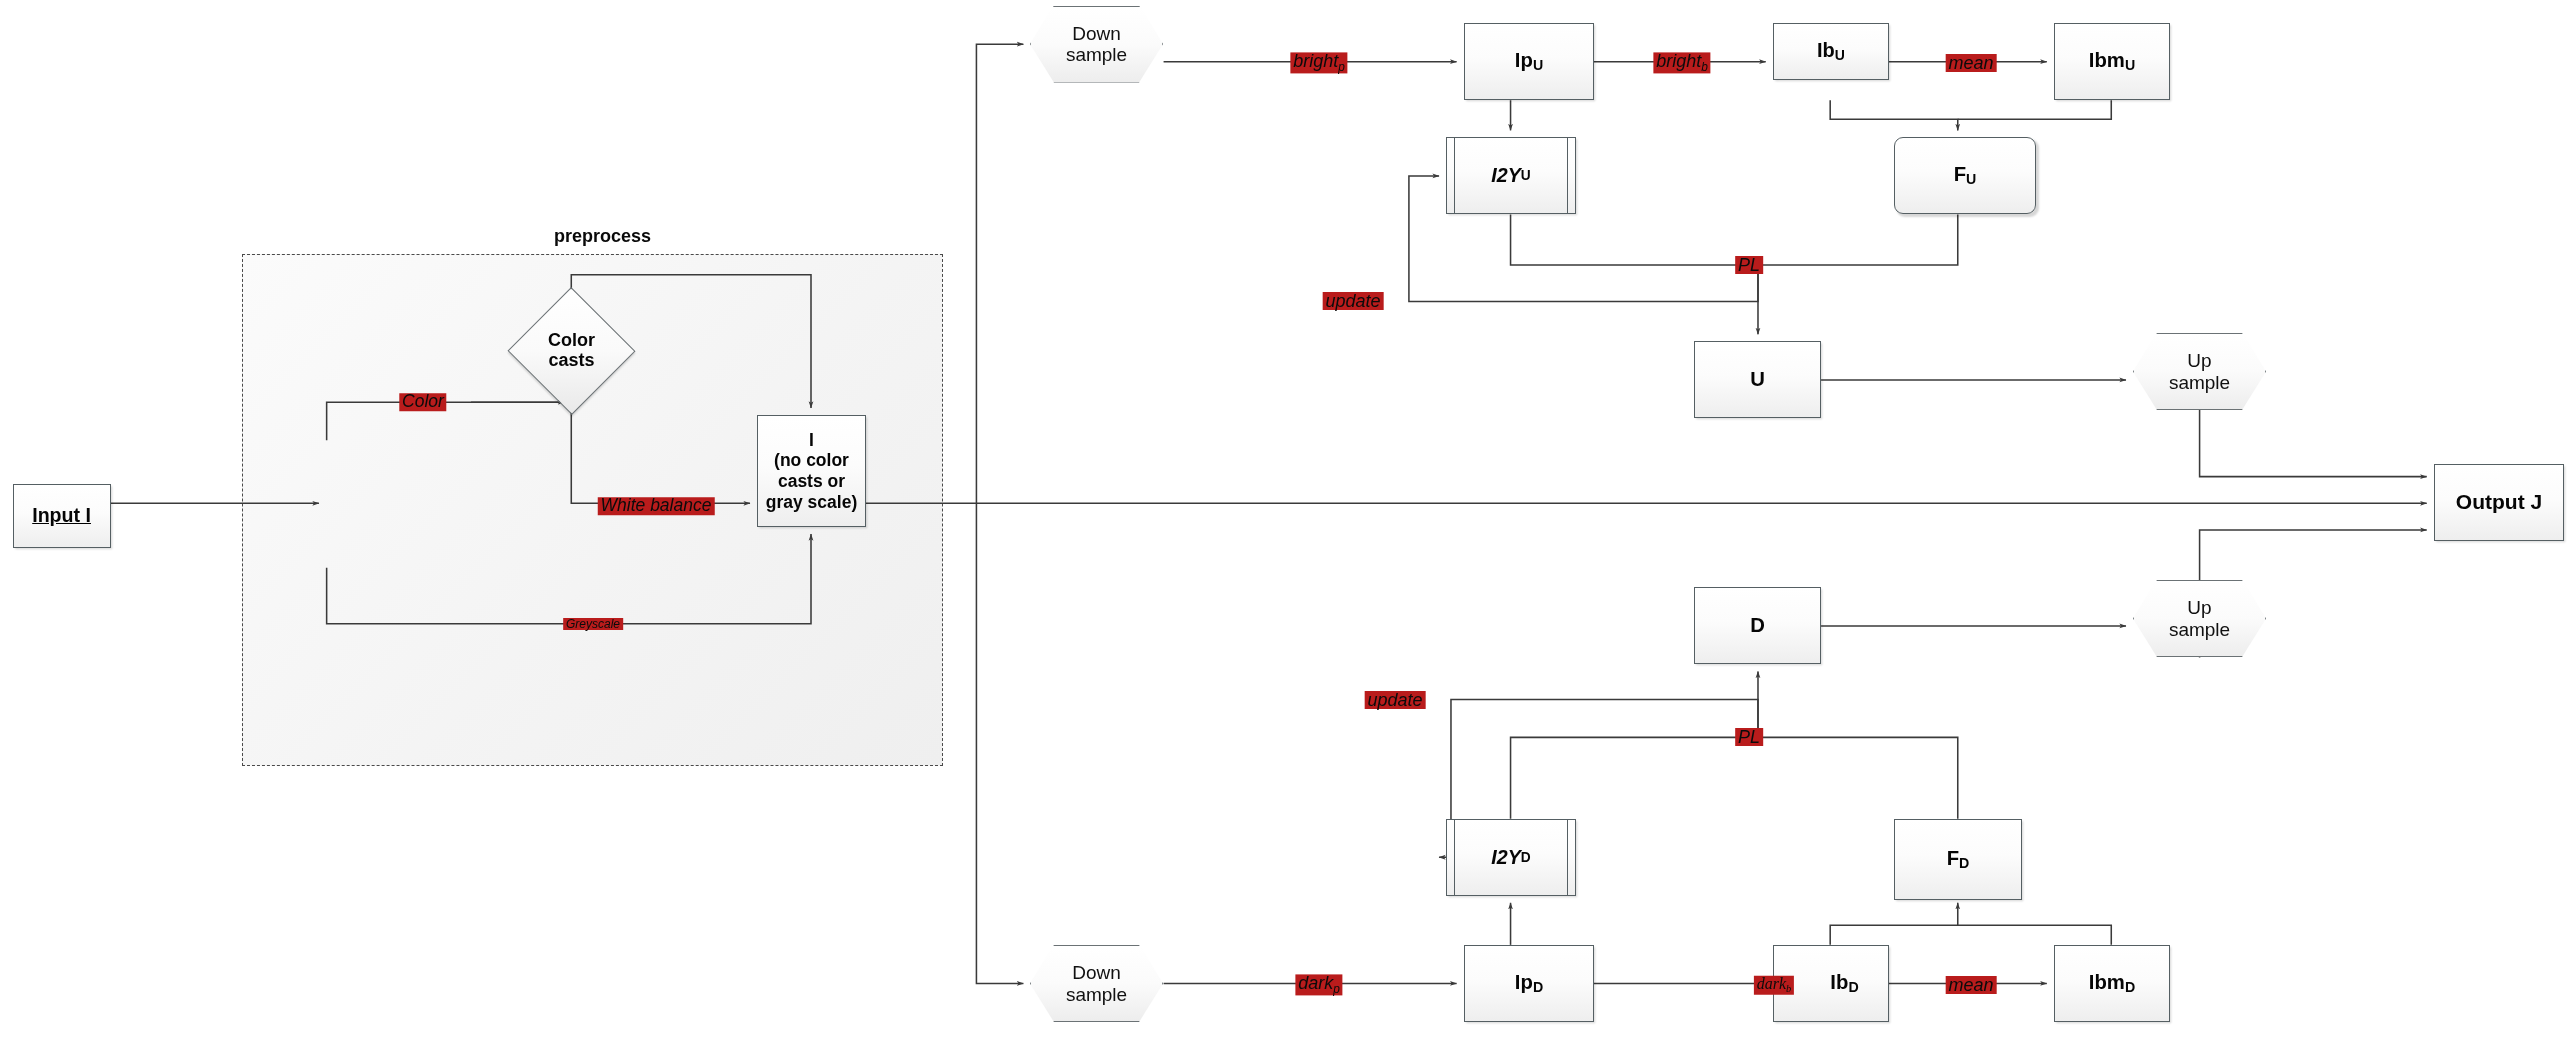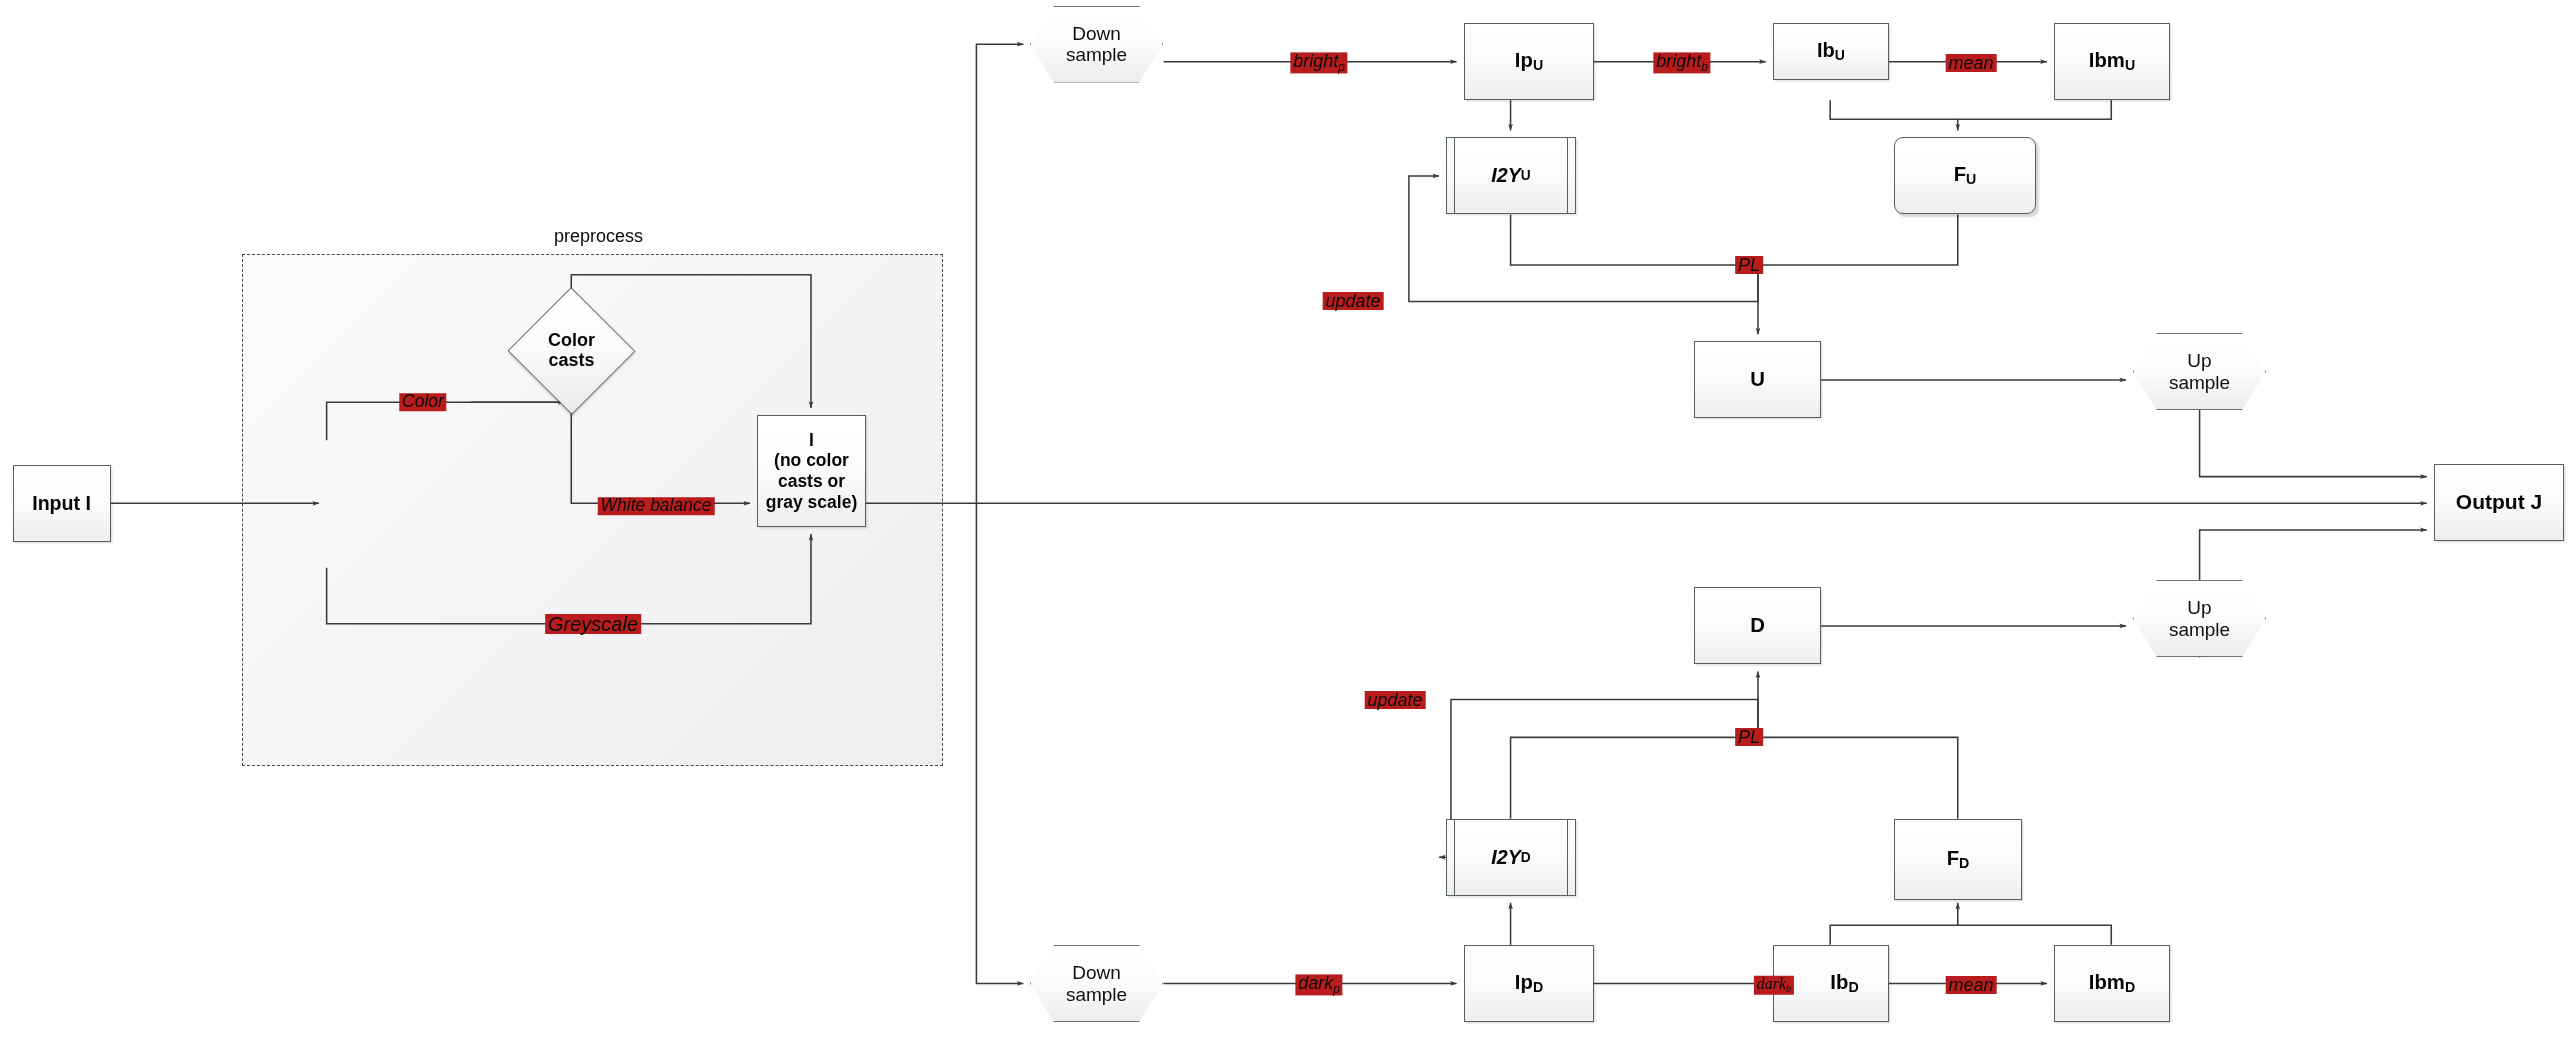--- a/index.html
+++ b/index.html
@@ -48,21 +48,21 @@
     border:1.1px solid #6b7275;
     clip-path:polygon(18% 0,82% 0,100% 50%,82% 100%,18% 100%,0 50%);
     filter:drop-shadow(1.4px 2.1px 1.4px rgba(0,0,0,0.15));
   }
   .hex .lbl{position:absolute;inset:0;display:flex;align-items:center;justify-content:center;
     color:#111;line-height:1.12;text-align:center;white-space:pre-line;}
 
   
   .group{position:absolute;box-sizing:border-box;border:1.4px dashed #4a4a4a;
     background:linear-gradient(135deg,#fbfbfb 0%,#f4f4f4 55%,#efefef 100%);}
-  .group-title{position:absolute;font-weight:normal;color:#0a0a0a;}
+  .group-title{position:absolute;font-weight:bold;color:#0a0a0a;}
 
   
   .elabel{position:absolute;font-style:italic;color:#0b0b0b;background:#b91c1c;
     padding:0 2.8px;white-space:nowrap;transform:translate(-50%,-50%);line-height:1;}
   .elabel .sub{font-size:0.66em;vertical-align:-0.28em;font-style:italic;}
   .sub{font-size:0.68em;vertical-align:-0.25em;}
   .subb{font-size:0.70em;vertical-align:-0.22em;font-weight:bold;font-style:normal;}
 </style>
 </head>
 <body>
@@ -132,21 +132,21 @@
 
       <path d="M2694,1403 L2920,1403" marker-end="url(#ah)"></path>
 
       <path d="M2155,1348 L2155,1288" marker-end="url(#ah)"></path>
 
       <path d="M2611,1348 L2611,1320 L2793,1320 L2793,1288" marker-end="url(#ah)"></path>
       <path d="M3012,1348 L3012,1320 L2793,1320"></path>
     </g>
   </svg>
 
-  <div class="node rect" id="n-input" style="left: 12.6px; top: 465px; width: 98px; height: 77px; font-size: 19.6px;">
+  <div class="node rect" id="n-input" style="left: 12.6px; top: 484px; width: 98px; height: 64px; font-size: 19.6px; text-decoration: underline;">
     <span class="lbl">Input I</span>
   </div>
 
   <div class="node rect" id="n-image-i" style="left: 757px; top: 415px; width: 109px; height: 112px; font-size: 17.5px;">
     <span class="lbl" id="lbl-image-i" style="white-space: pre-line;">I
 (no color
 casts or
 gray scale)</span>
   </div>
 
@@ -224,21 +224,21 @@
   </div>
   <div class="hex" id="n-usd" style="left: 2133px; top: 580px; width: 133px; height: 77px; font-size: 19px;">
     <span class="shape"></span>
     <span class="lbl" id="lbl-usd" style="white-space: pre-line;">Up
 sample</span>
   </div>
 
   <div id="edge-label-host">
       <div class="elabel" style="left: 423px; top: 402px; font-size: 17.5px;"><span>Color</span></div>
       <div class="elabel" style="left: 656px; top: 506px; font-size: 17.5px;"><span>White balance</span></div>
-      <div class="elabel" style="left: 593px; top: 624px; font-size: 20px;"><span>Greyscale</span></div>
+      <div class="elabel" style="left: 593px; top: 624px; font-size: 12px;"><span>Greyscale</span></div>
       <div class="elabel" style="left: 1319px; top: 63px; font-size: 18px;"><span>bright</span><span class="sub">p</span></div>
       <div class="elabel" style="left: 1682px; top: 63px; font-size: 18px;"><span>bright</span><span class="sub">b</span></div>
       <div class="elabel" style="left: 1971px; top: 63px; font-size: 18px;"><span>mean</span></div>
       <div class="elabel" style="left: 1749px; top: 265px; font-size: 18px;"><span>PL</span></div>
       <div class="elabel" style="left: 1353px; top: 301px; font-size: 18px;"><span>update</span></div>
       <div class="elabel" style="left: 1395px; top: 700px; font-size: 18px;"><span>update</span></div>
       <div class="elabel" style="left: 1749px; top: 737px; font-size: 18px;"><span>PL</span></div>
       <div class="elabel" style="left: 1319px; top: 985px; font-size: 18px;"><span>dark</span><span class="sub">p</span></div>
       <div class="elabel" style="left: 1774px; top: 985px; font-size: 16px; font-family: Liberation Serif, serif;"><span>dark</span><span class="sub">b</span></div>
       <div class="elabel" style="left: 1971px; top: 985px; font-size: 18px;"><span>mean</span></div>

